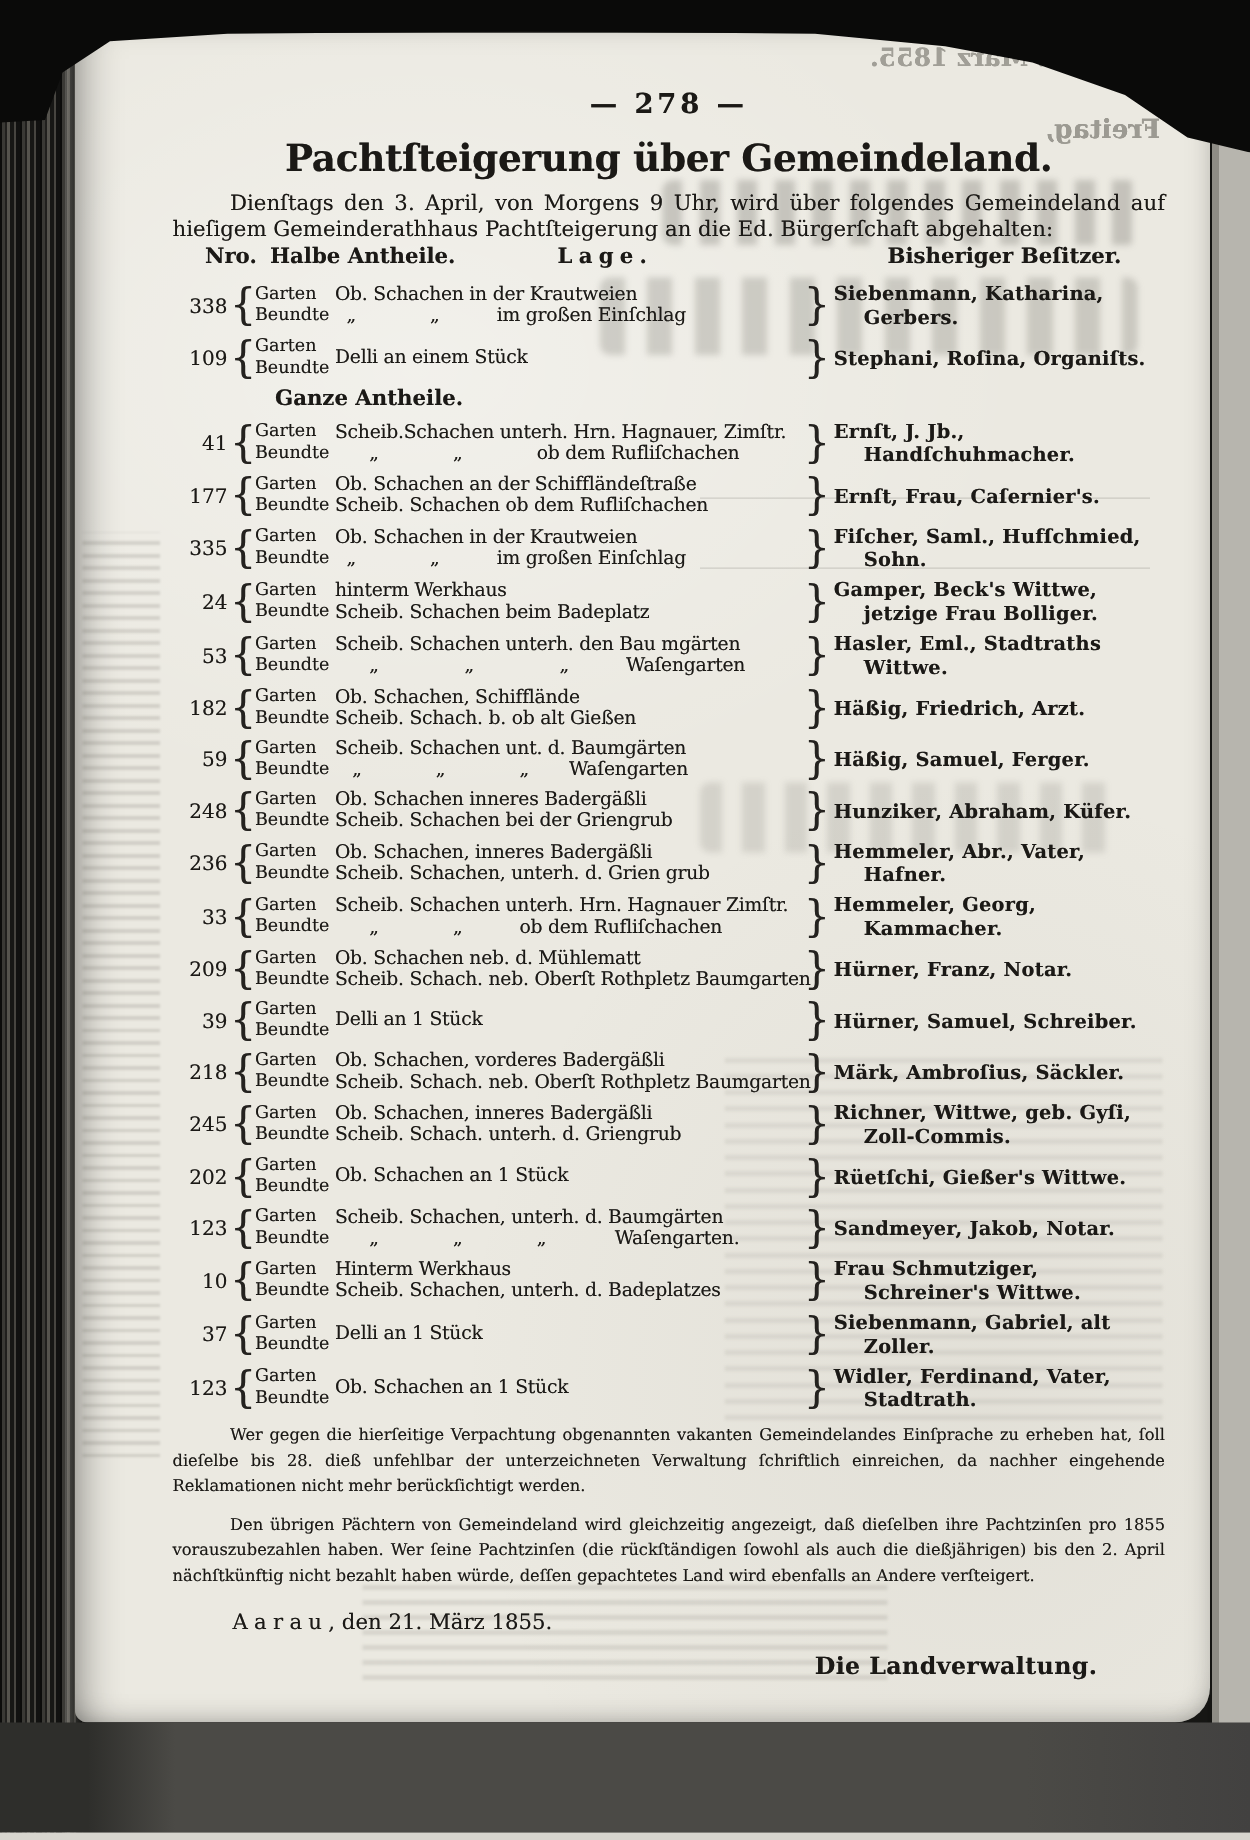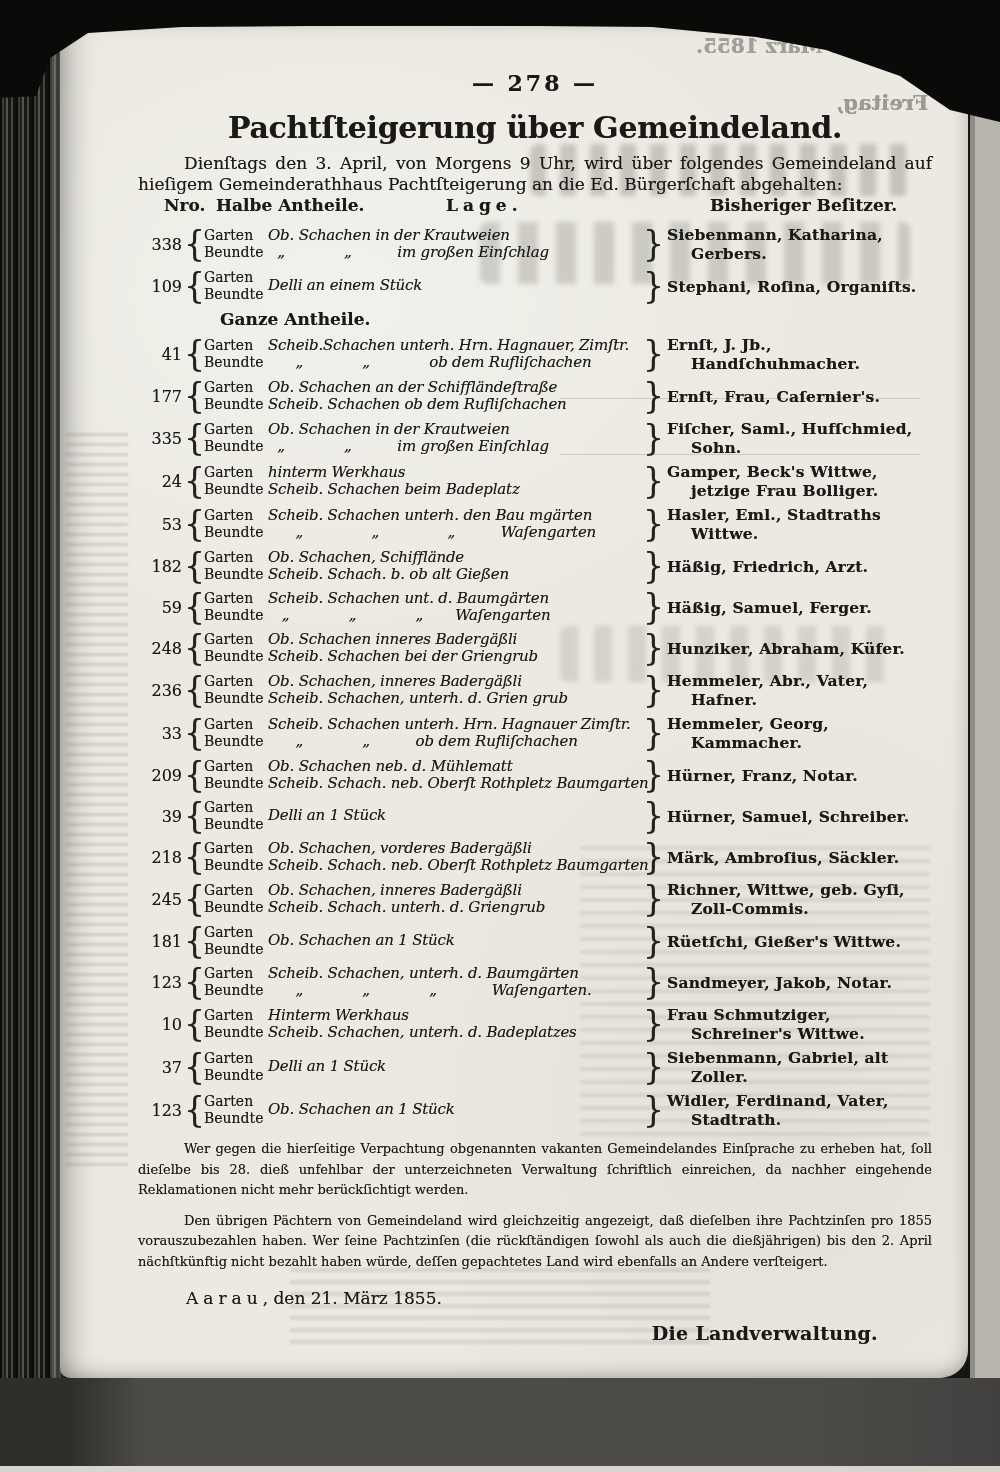--- a/index.html
+++ b/index.html
@@ -62,21 +62,21 @@
   .section-heading{font-weight:bold;font-size:17px;margin:3px 0 6px 82px;}
   .t-row{
     display:grid;grid-template-columns:46px 14px 70px 375px 18px 1fr;
     min-height:36px;margin-bottom:5px;align-items:center;
   }
   .c-num{font-size:16px;text-align:right;padding-right:2px;}
   .c-brl,.c-brr{font-size:33px;font-weight:400;line-height:36px;transform:scaleY(1.05);color:#24221f;}
   .c-brl{text-align:center;}
   .c-types{font-size:14px;line-height:17px;padding-left:6px;}
   .c-lage{font-size:15px;line-height:17.5px;letter-spacing:-.2px;}
-  .c-lage div{white-space:pre;font-style:italic;}
+  .c-lage div{white-space:pre;}
   .c-own{font-size:15.5px;line-height:19px;font-weight:bold;padding-left:30px;text-indent:-24px;letter-spacing:.2px;}
   .body-par{font-size:13px;line-height:20.5px;text-align:justify;text-indent:46px;margin:10px 0 0 0;}
   .dateline{font-size:17px;margin:16px 0 14px 48px;}
   .dateline .place{letter-spacing:5px;}
   .signature{font-size:19px;font-weight:bold;text-align:right;padding-right:54px;margin-top:10px;letter-spacing:.3px;}
   
   .ghost{position:absolute;color:#8f8d85;transform:scaleX(-1);font-weight:bold;z-index:0;}
   .g-date{top:8px;right:104px;font-size:20px;opacity:.8;}
   .g-weekday{top:64px;right:40px;font-size:21px;opacity:.85;}
   .ghost-blob{position:absolute;filter:blur(2.5px);border-radius:8px;z-index:0;}
@@ -364,21 +364,21 @@
           </div>
     <div class="c-lage">
             <div>Ob. Schachen, inneres Badergäßli</div>
             <div>Scheib. Schach. unterh. d. Griengrub</div>
           </div>
     <div class="c-brr">}</div>
     <div class="c-own">Richner, Wittwe, geb. Gyſi, Zoll-Commis.</div>
   </div>
 
   <div class="t-row">
-    <div class="c-num">181</div>
+    <div class="c-num">202</div>
     <div class="c-brl">{</div>
     <div class="c-types">
             <div>Garten</div>
             <div>Beundte</div>
           </div>
     <div class="c-lage">
             <div>Ob. Schachen an 1 Stück</div>
           </div>
     <div class="c-brr">}</div>
     <div class="c-own">Rüetſchi, Gießer's Wittwe.</div>

